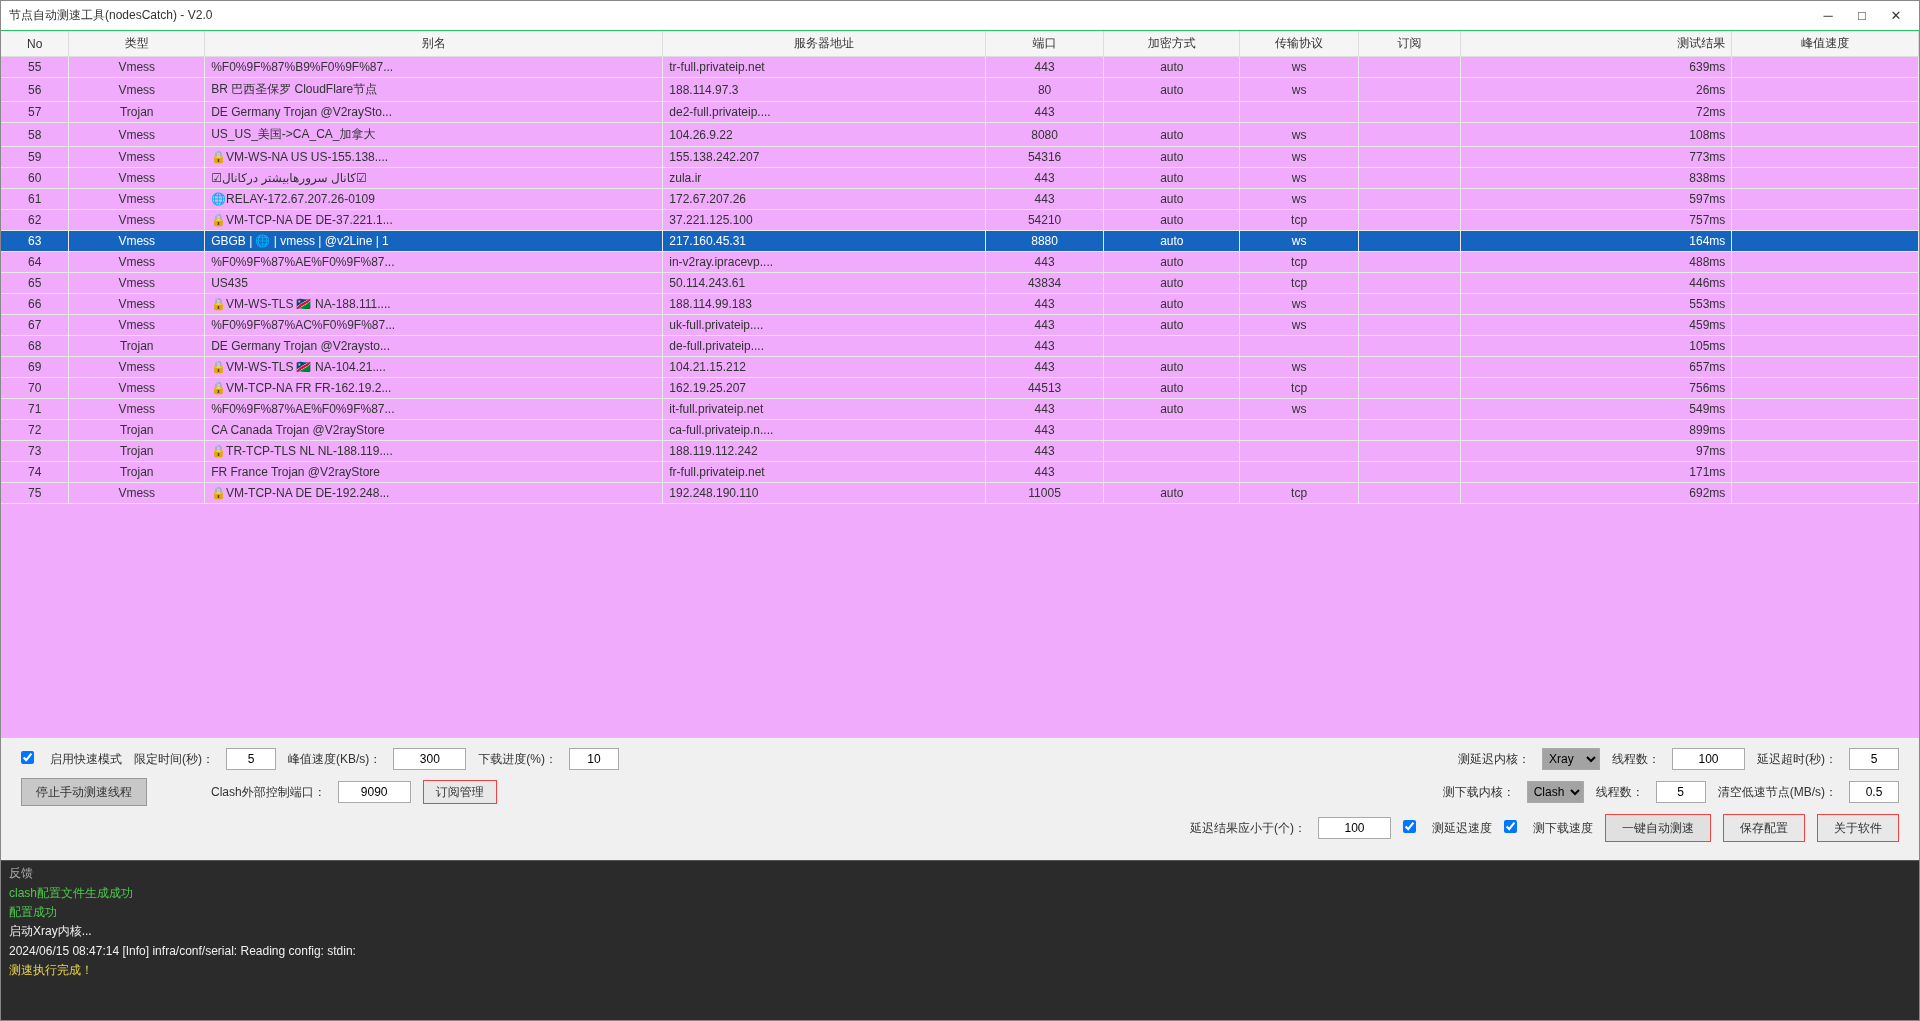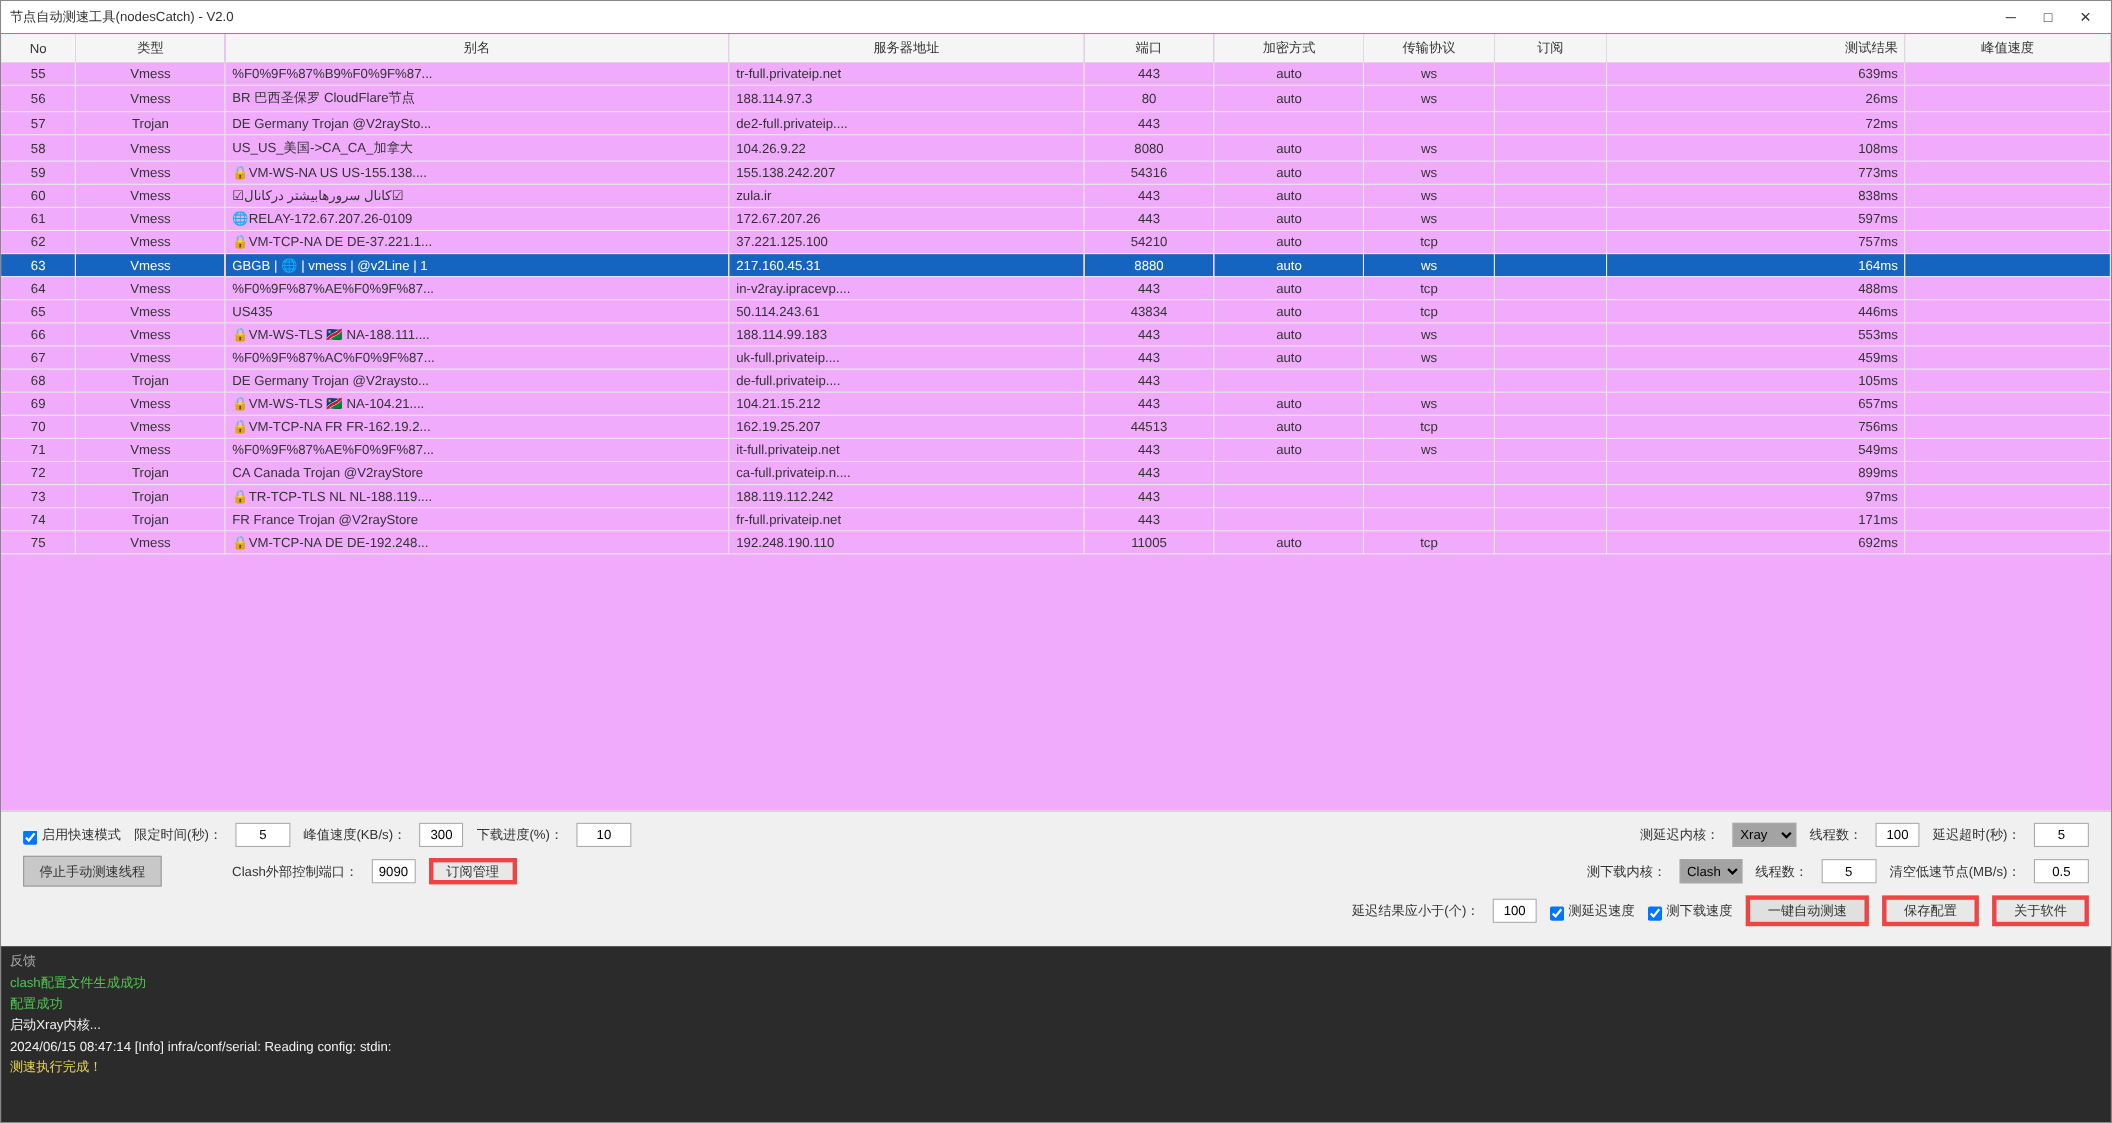--- a/index.html
+++ b/index.html
@@ -117,47 +117,47 @@
     }
     .ctrl-input {
       height: 22px;
       border: 1px solid #aaa;
       background: #fff;
       font-size: 12px;
       padding: 0 4px;
       text-align: center;
     }
     .ctrl-input-sm { width: 50px; }
-    .ctrl-input-md { width: 40px; }
+    .ctrl-input-md { width: 73px; }
     .ctrl-btn {
       height: 24px;
       padding: 0 12px;
-      border: 4px solid #ef4444;
+      border: 1px solid #ef4444;
       background: #e8e8e8;
       font-size: 12px;
       cursor: pointer;
       color: #333;
     }
     .ctrl-btn-gray {
       background: #c8c8c8;
       border: 1px solid #999;
       height: 28px;
       padding: 0 14px;
     }
     .ctrl-select {
       height: 22px;
       border: 1px solid #aaa;
       background: #a3a3a3;
       font-size: 12px;
       padding: 0 2px;
     }
     .checkbox-label {
       display: flex;
-      align-items: flex-end;
-      gap: 4px;
+      align-items: flex-start;
+      gap: 16px;
       font-size: 12px;
       color: #333;
     }
 
     .feedback-area {
       background: #2b2b2b;
       color: #f0f0f0;
       font-size: 12px;
       padding: 4px 8px;
       height: 160px;

